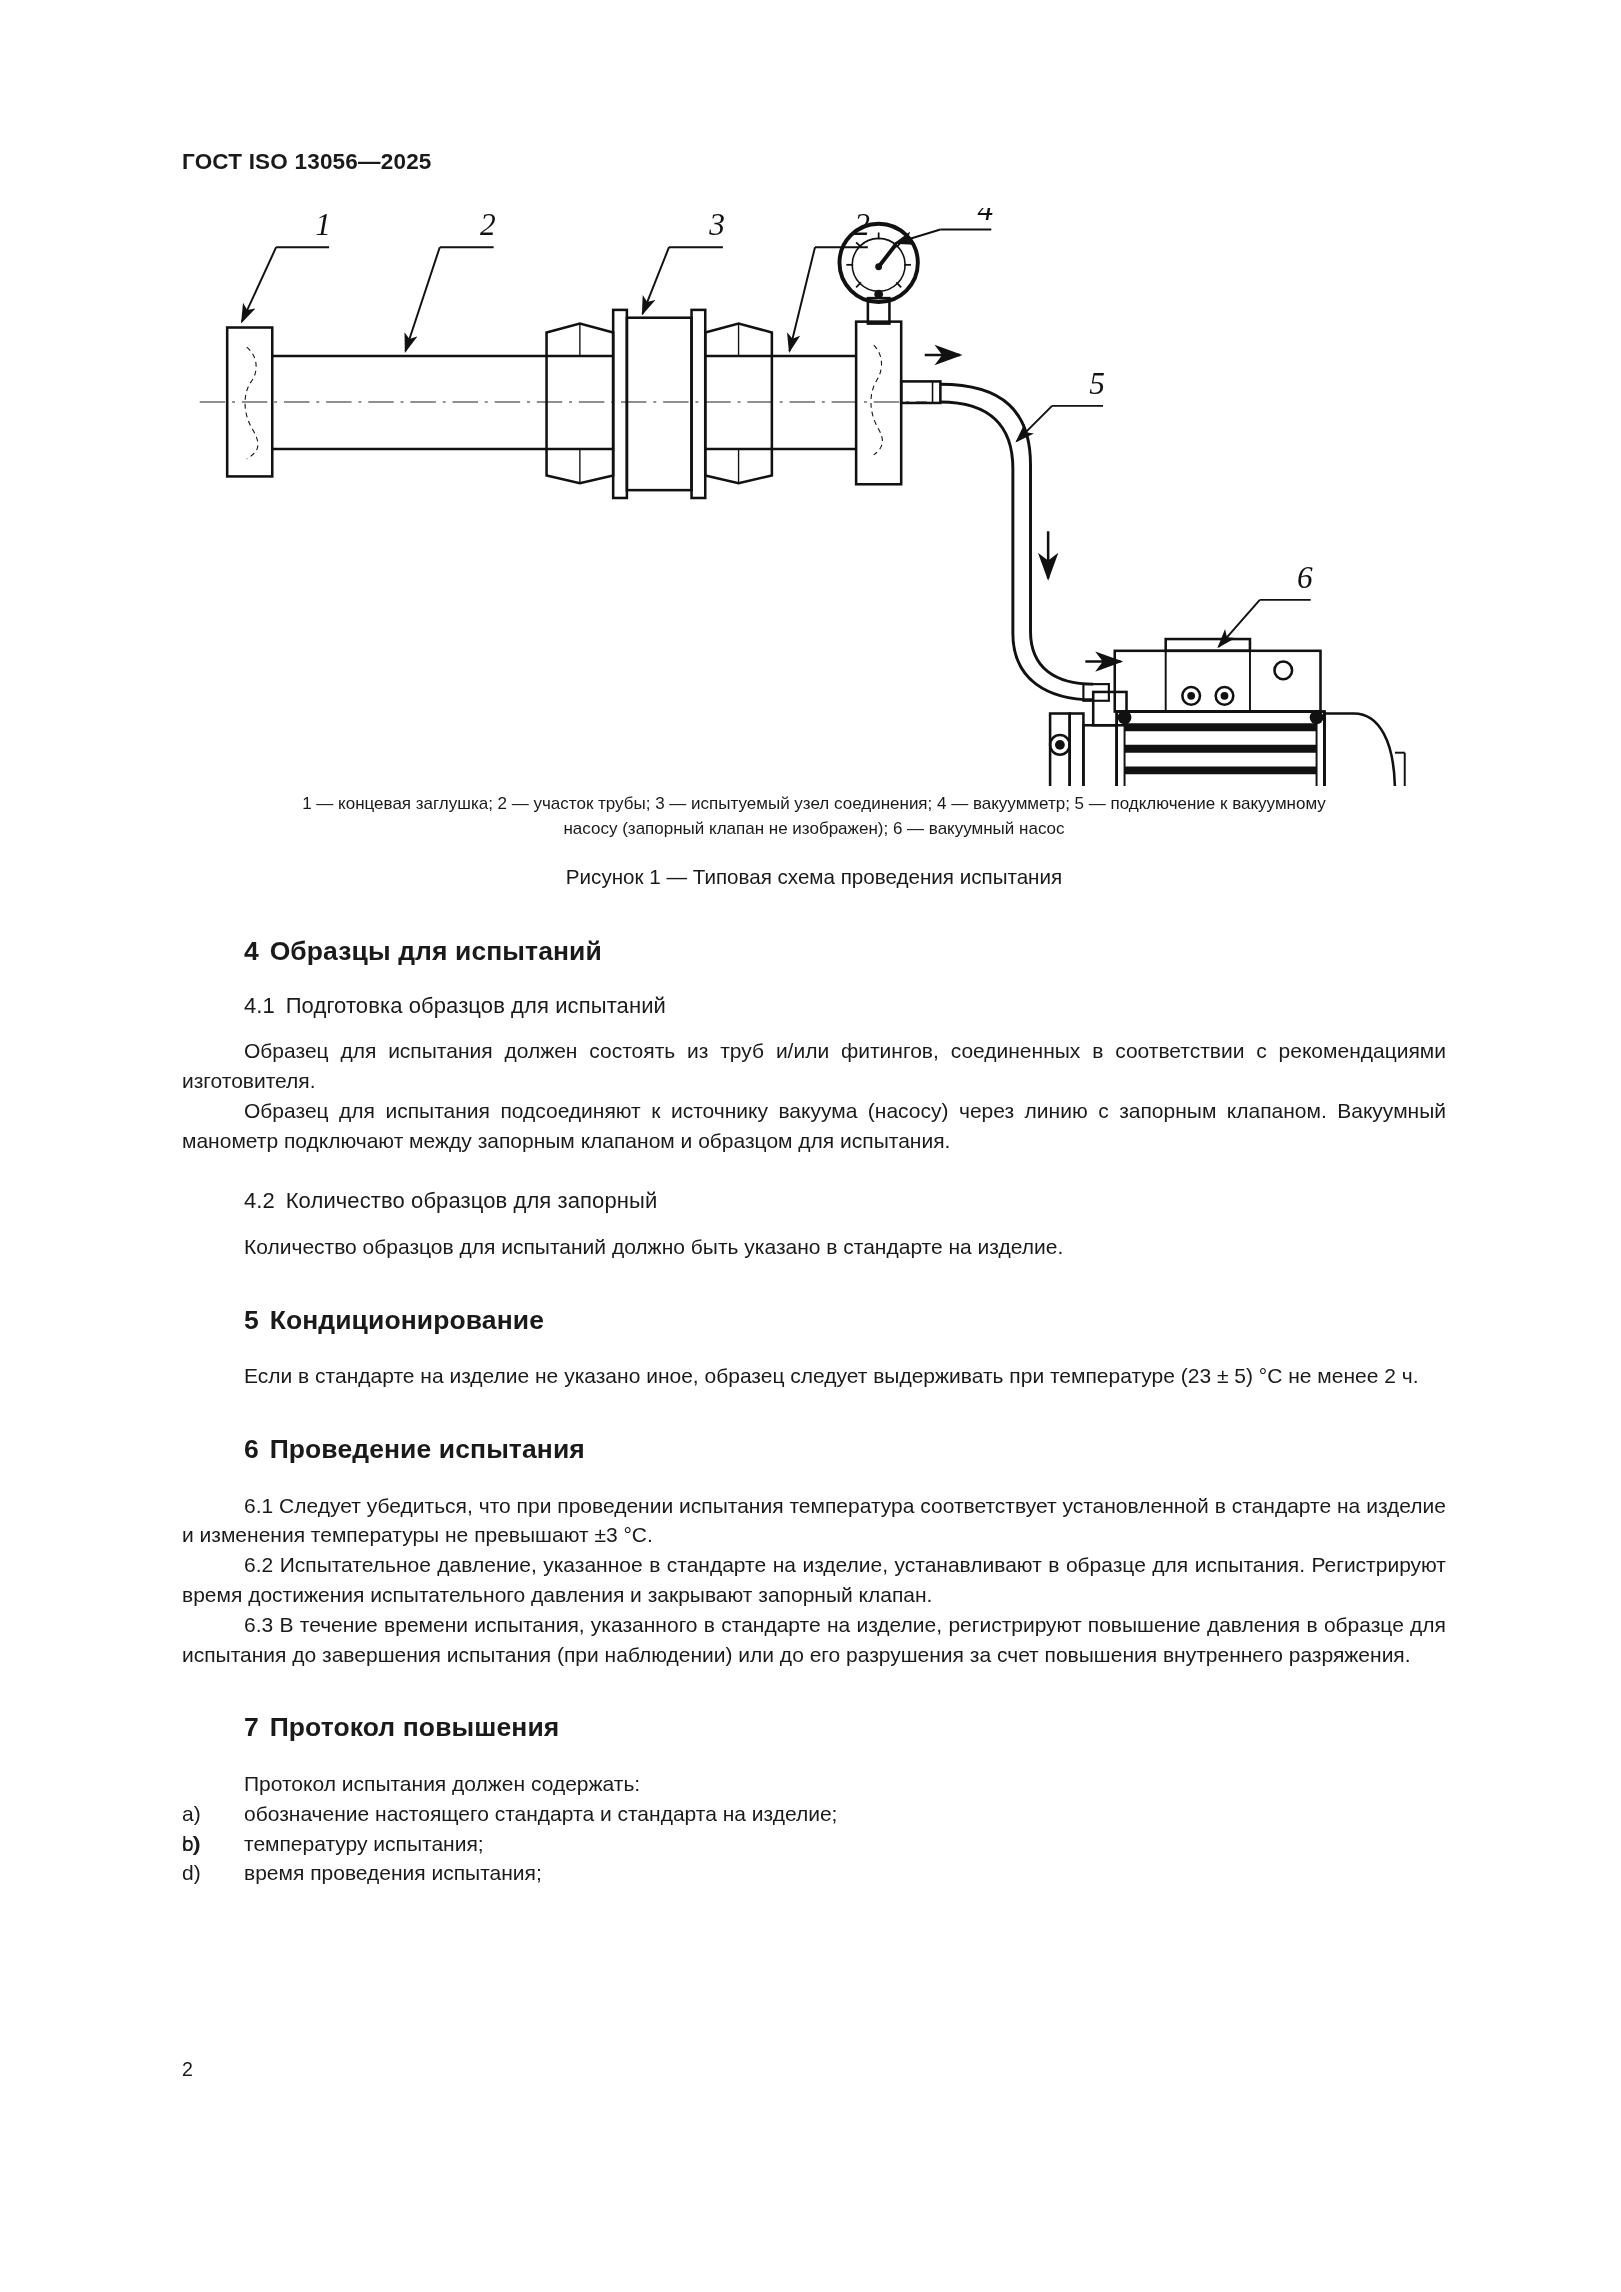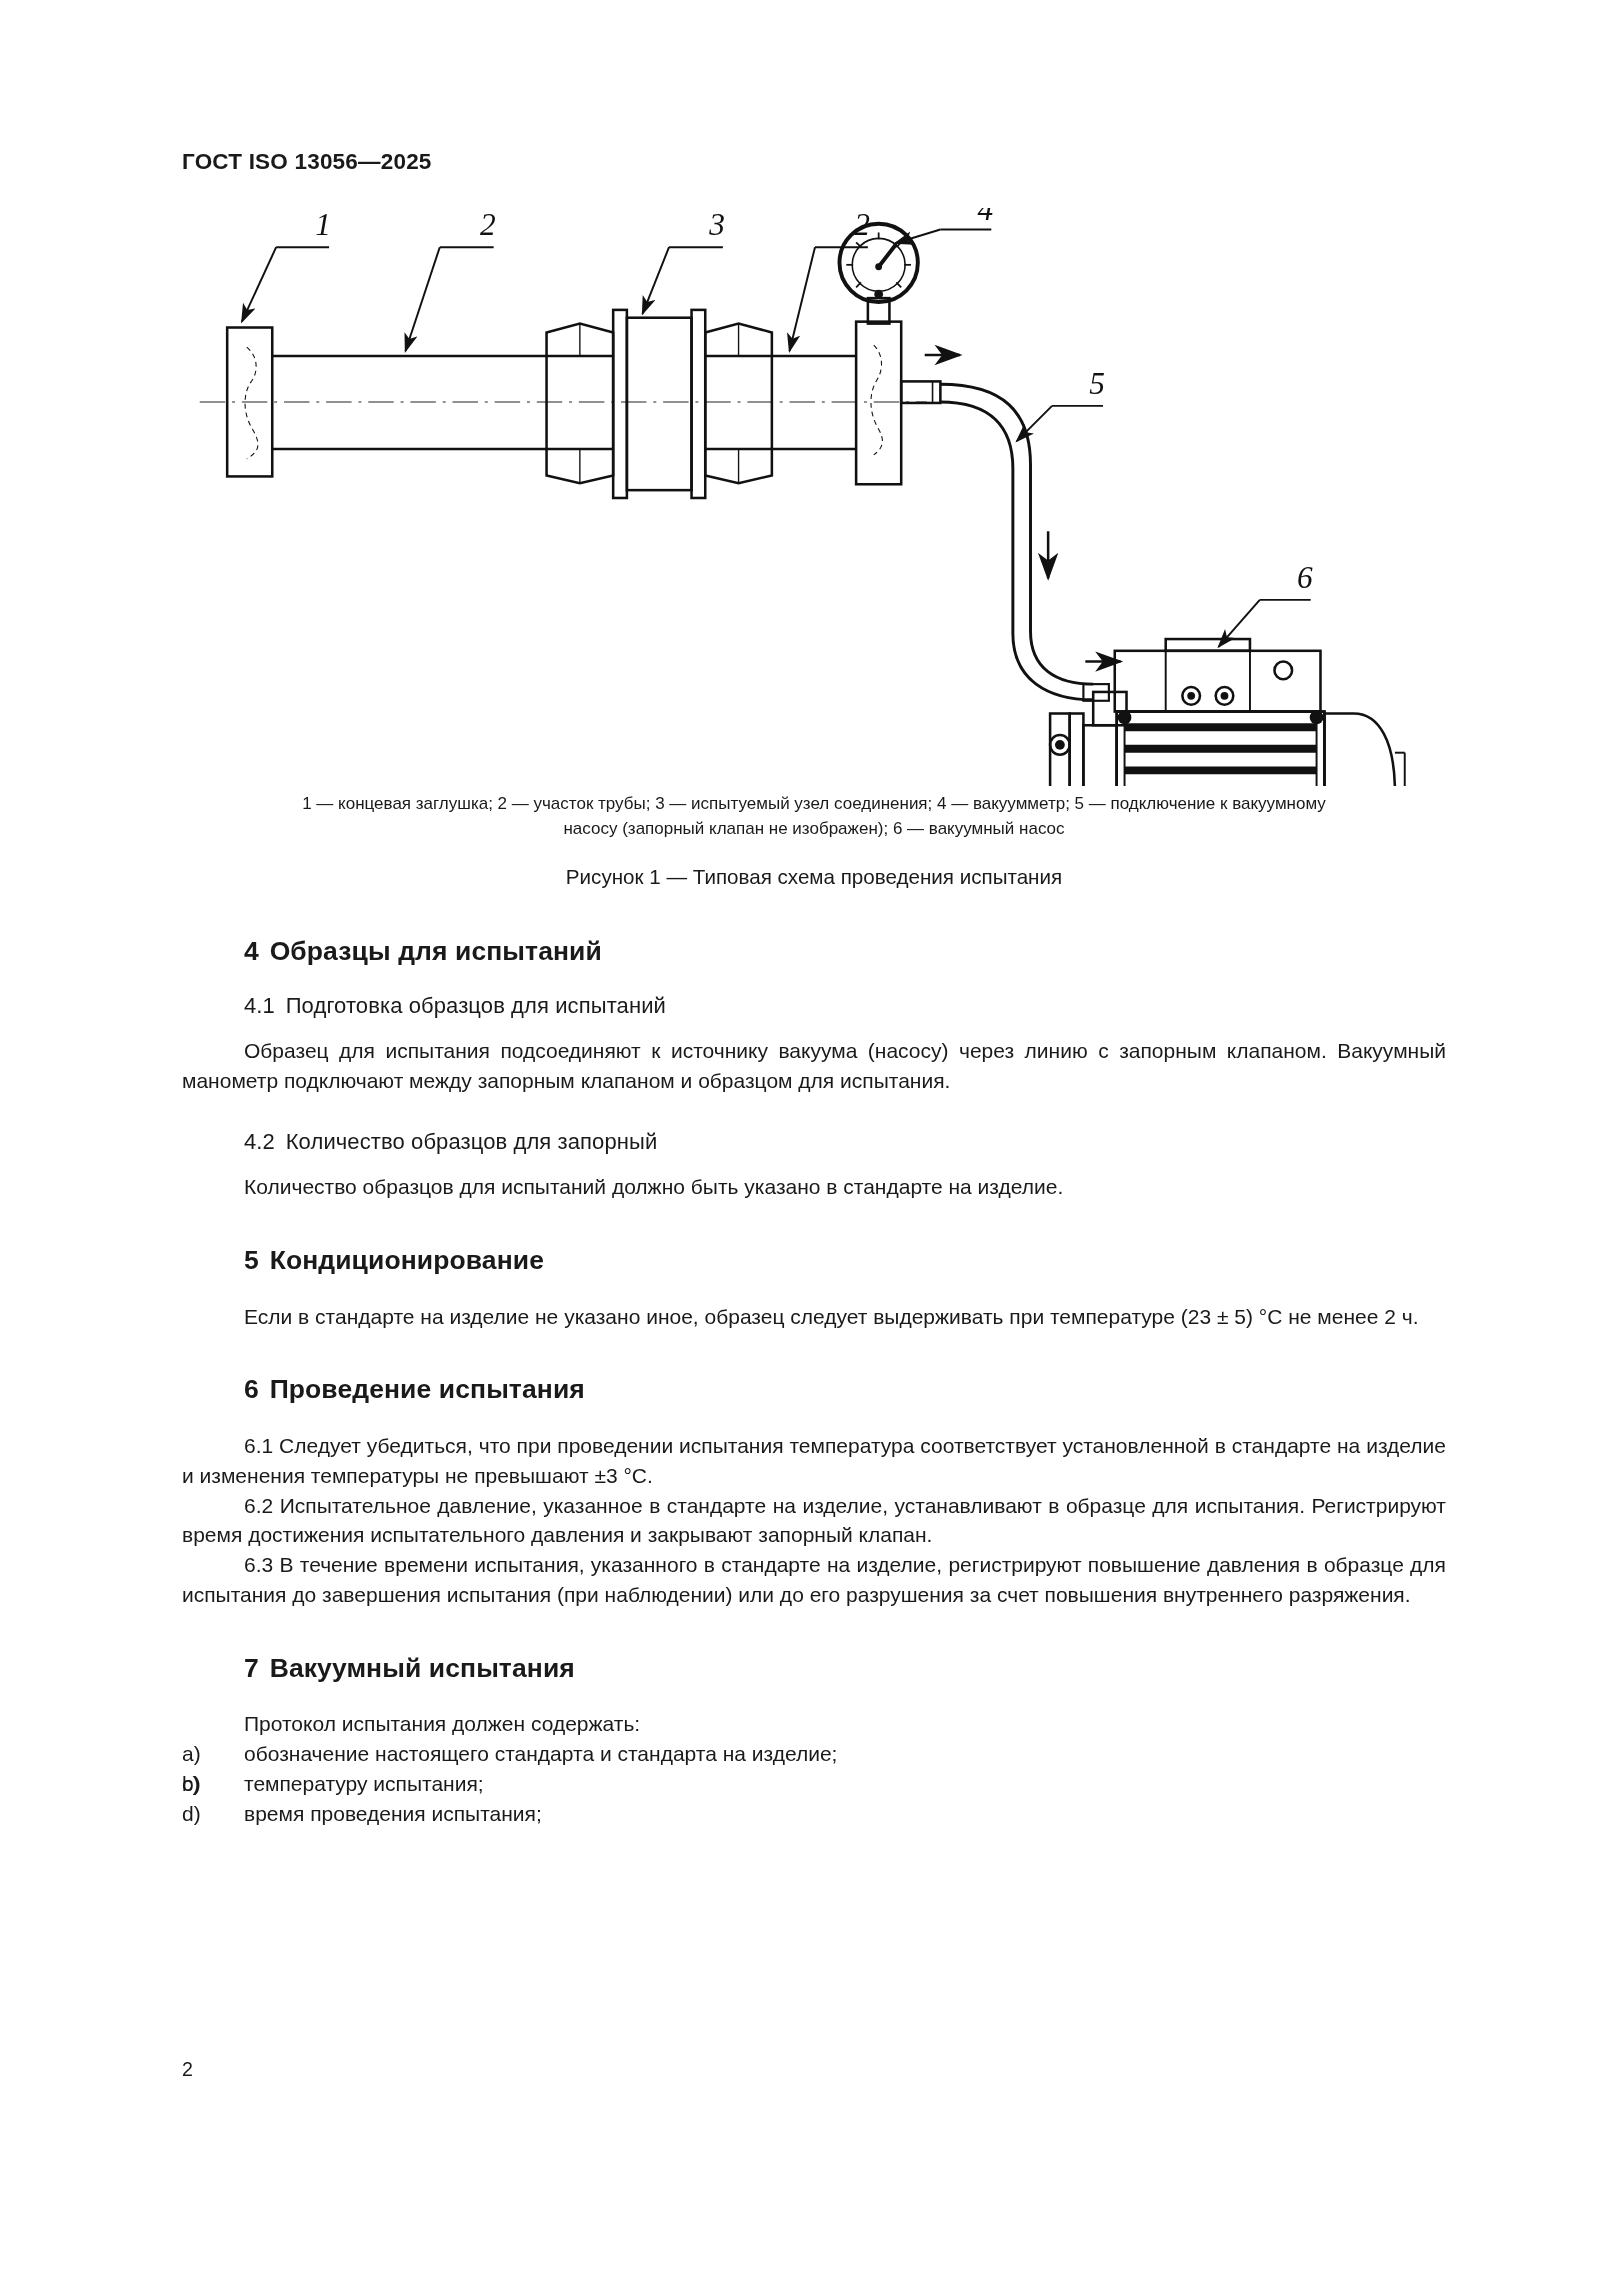--- a/index.html
+++ b/index.html
@@ -349,20 +349,21 @@
     <h1 class="sec">
       <span class="n">4</span><span>Образцы для испытаний</span>
     </h1>
     <div class="sp-h1-bot"></div>
 
     <h2 class="subsec">
       <span class="n">4.1</span><span>Подготовка образцов для испытаний</span>
     </h2>
     <div class="sp-h2-bot"></div>
 
+    <p class="para">Образец для испытания должен состоять из труб и/или фитингов, соединенных в соответствии с рекомендациями изготовителя.</p>
     <p class="para">Образец для испытания подсоединяют к источнику вакуума (насосу) через линию с запорным клапаном. Вакуумный манометр подключают между запорным клапаном и образцом для испытания.</p>
 
     <div class="sp-h2-top"></div>
     <h2 class="subsec">
       <span class="n">4.2</span><span>Количество образцов для запорный</span>
     </h2>
     <div class="sp-h2-bot"></div>
     <p class="para">Количество образцов для испытаний должно быть указано в стандарте на изделие.</p>
 
     <div class="sp-h1-top"></div>
@@ -376,21 +377,21 @@
     <h1 class="sec">
       <span class="n">6</span><span>Проведение испытания</span>
     </h1>
     <div class="sp-h1-bot"></div>
     <p class="para">6.1 Следует убедиться, что при проведении испытания температура соответствует установленной в стандарте на изделие и изменения температуры не превышают ±3 °С.</p>
     <p class="para">6.2 Испытательное давление, указанное в стандарте на изделие, устанавливают в образце для испытания. Регистрируют время достижения испытательного давления и закрывают запорный клапан.</p>
     <p class="para">6.3 В течение времени испытания, указанного в стандарте на изделие, регистрируют повышение давления в образце для испытания до завершения испытания (при наблюдении) или до его разрушения за счет повышения внутреннего разряжения.</p>
 
     <div class="sp-h1-top"></div>
     <h1 class="sec">
-      <span class="n">7</span><span>Вакуумный испытания</span>
+      <span class="n">7</span><span>Протокол повышения</span>
     </h1>
     <div class="sp-h1-bot"></div>
     <p class="para">Протокол испытания должен содержать:</p>
 
     <ul class="alpha-list">
       <li>
         <span class="marker">a)</span>
         <span>обозначение настоящего стандарта и стандарта на изделие;</span>
       </li>
       <li>

